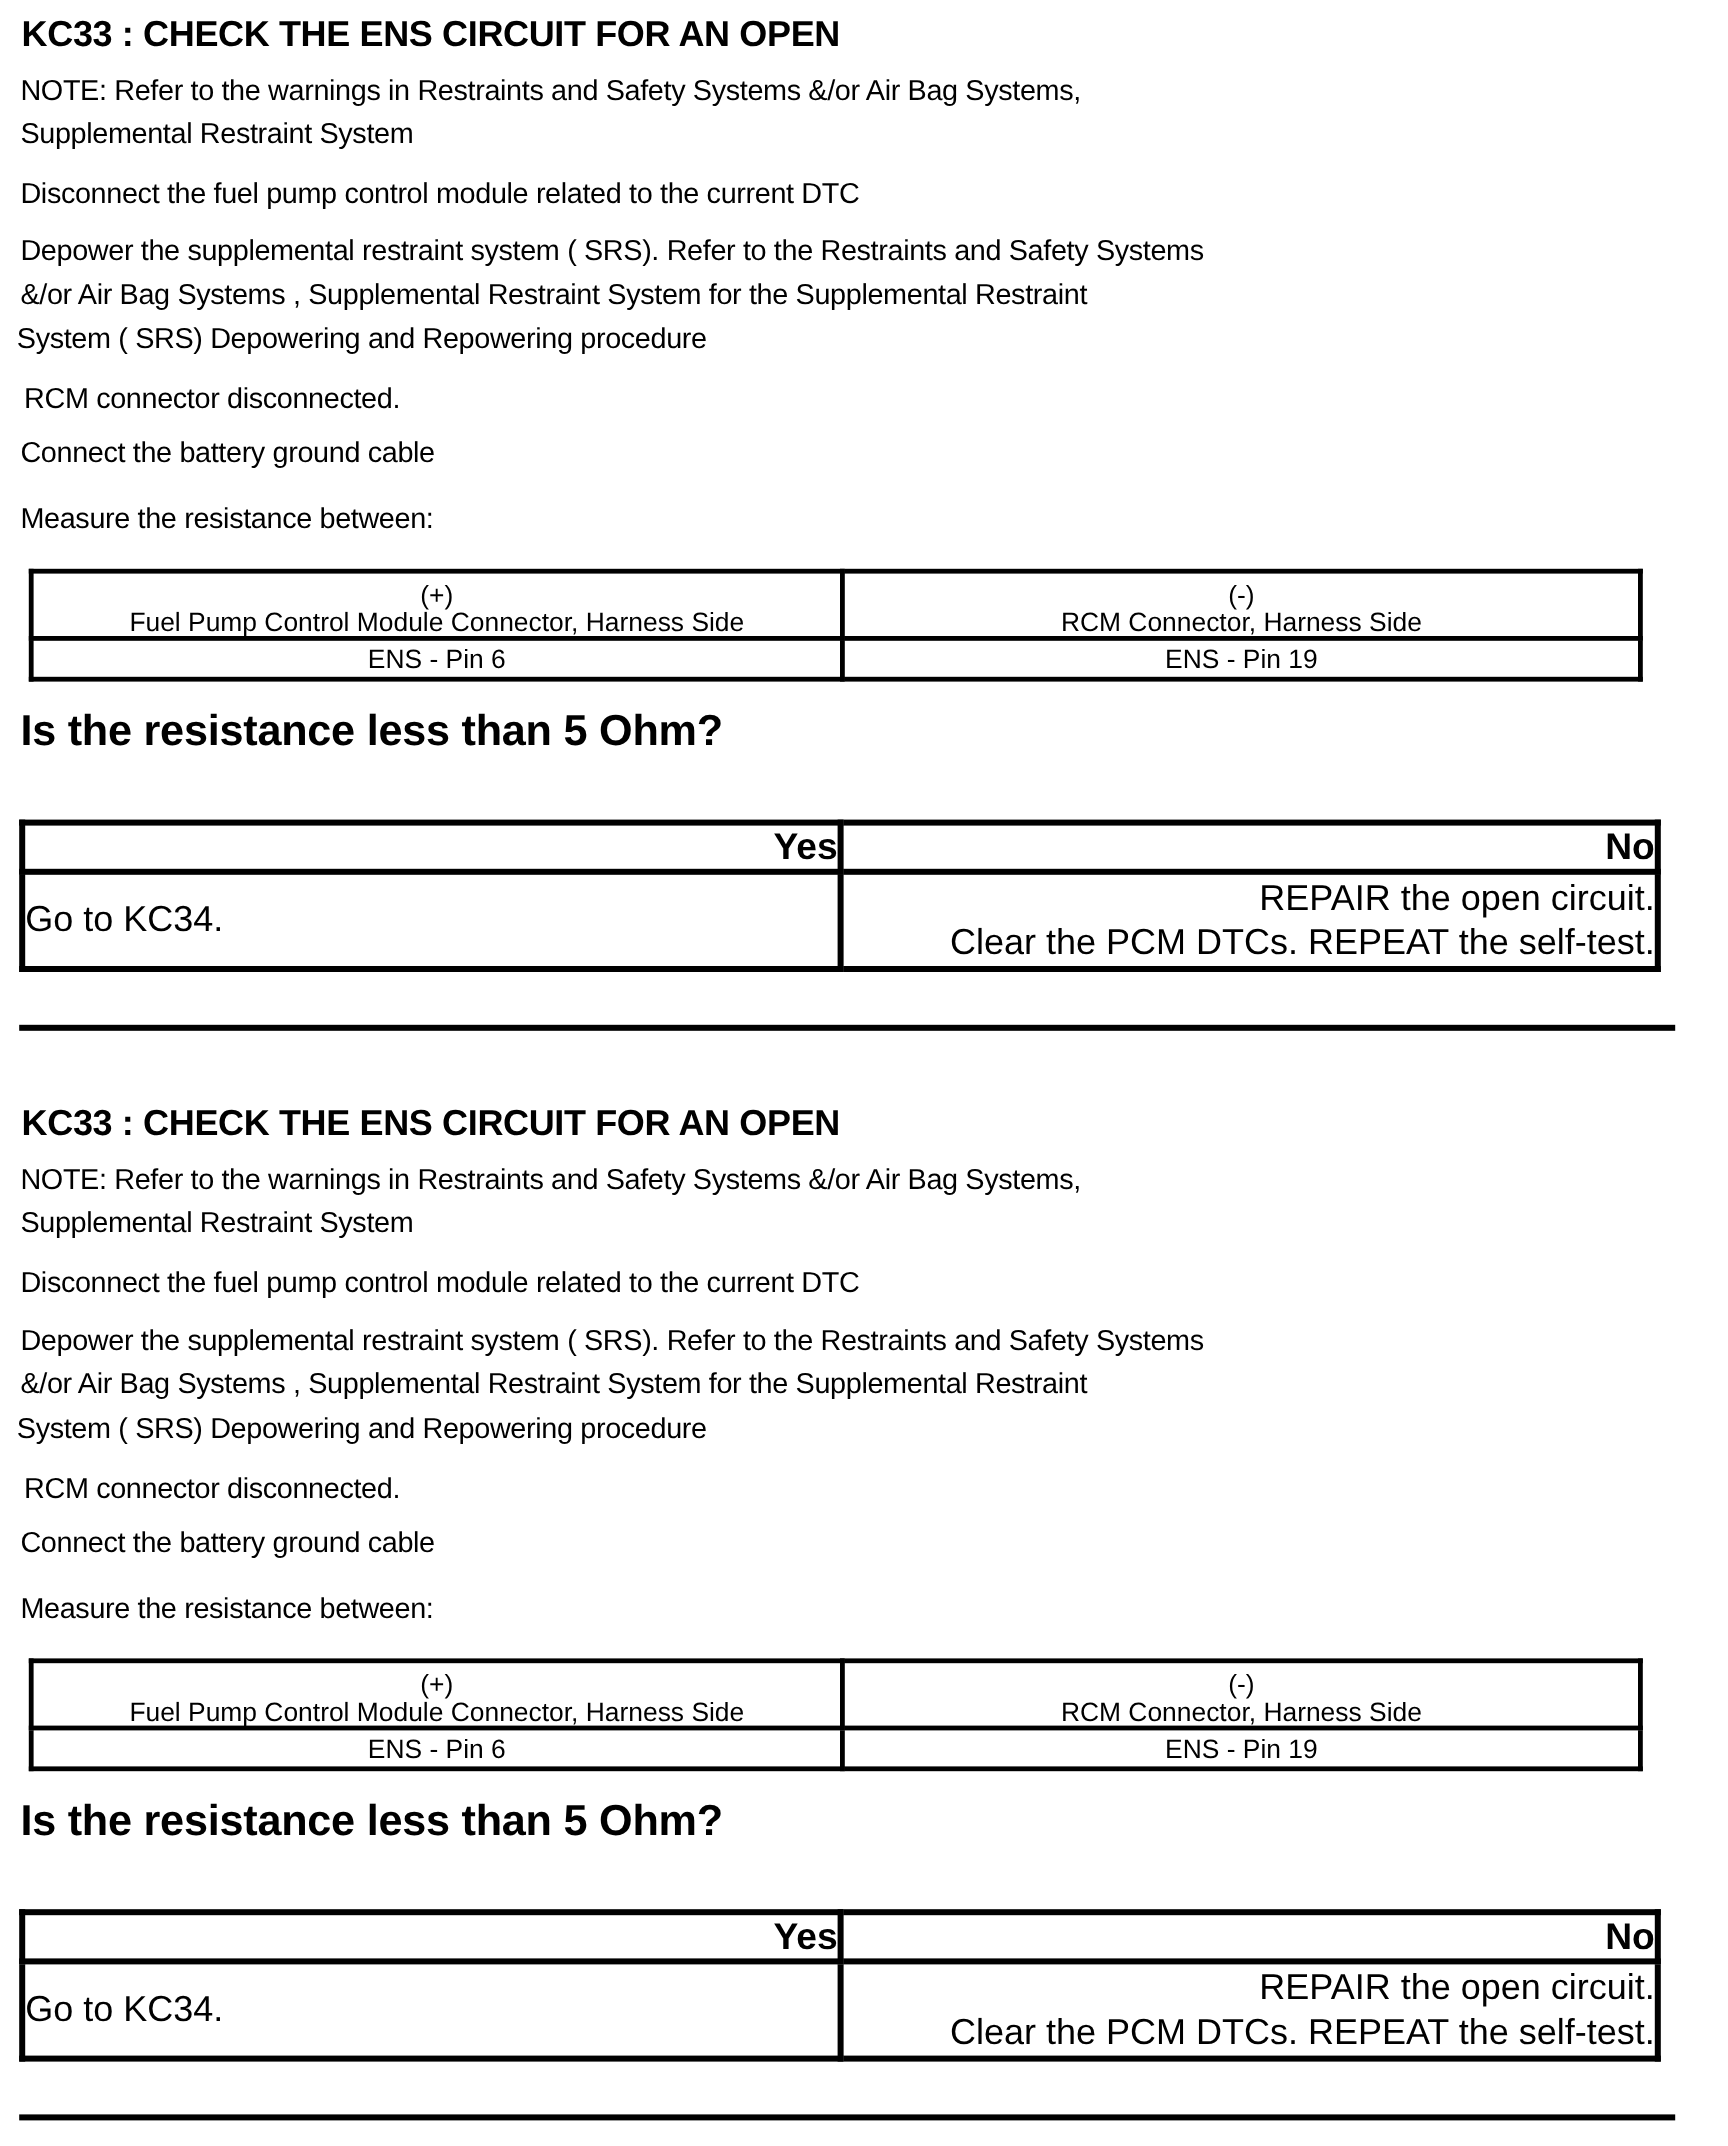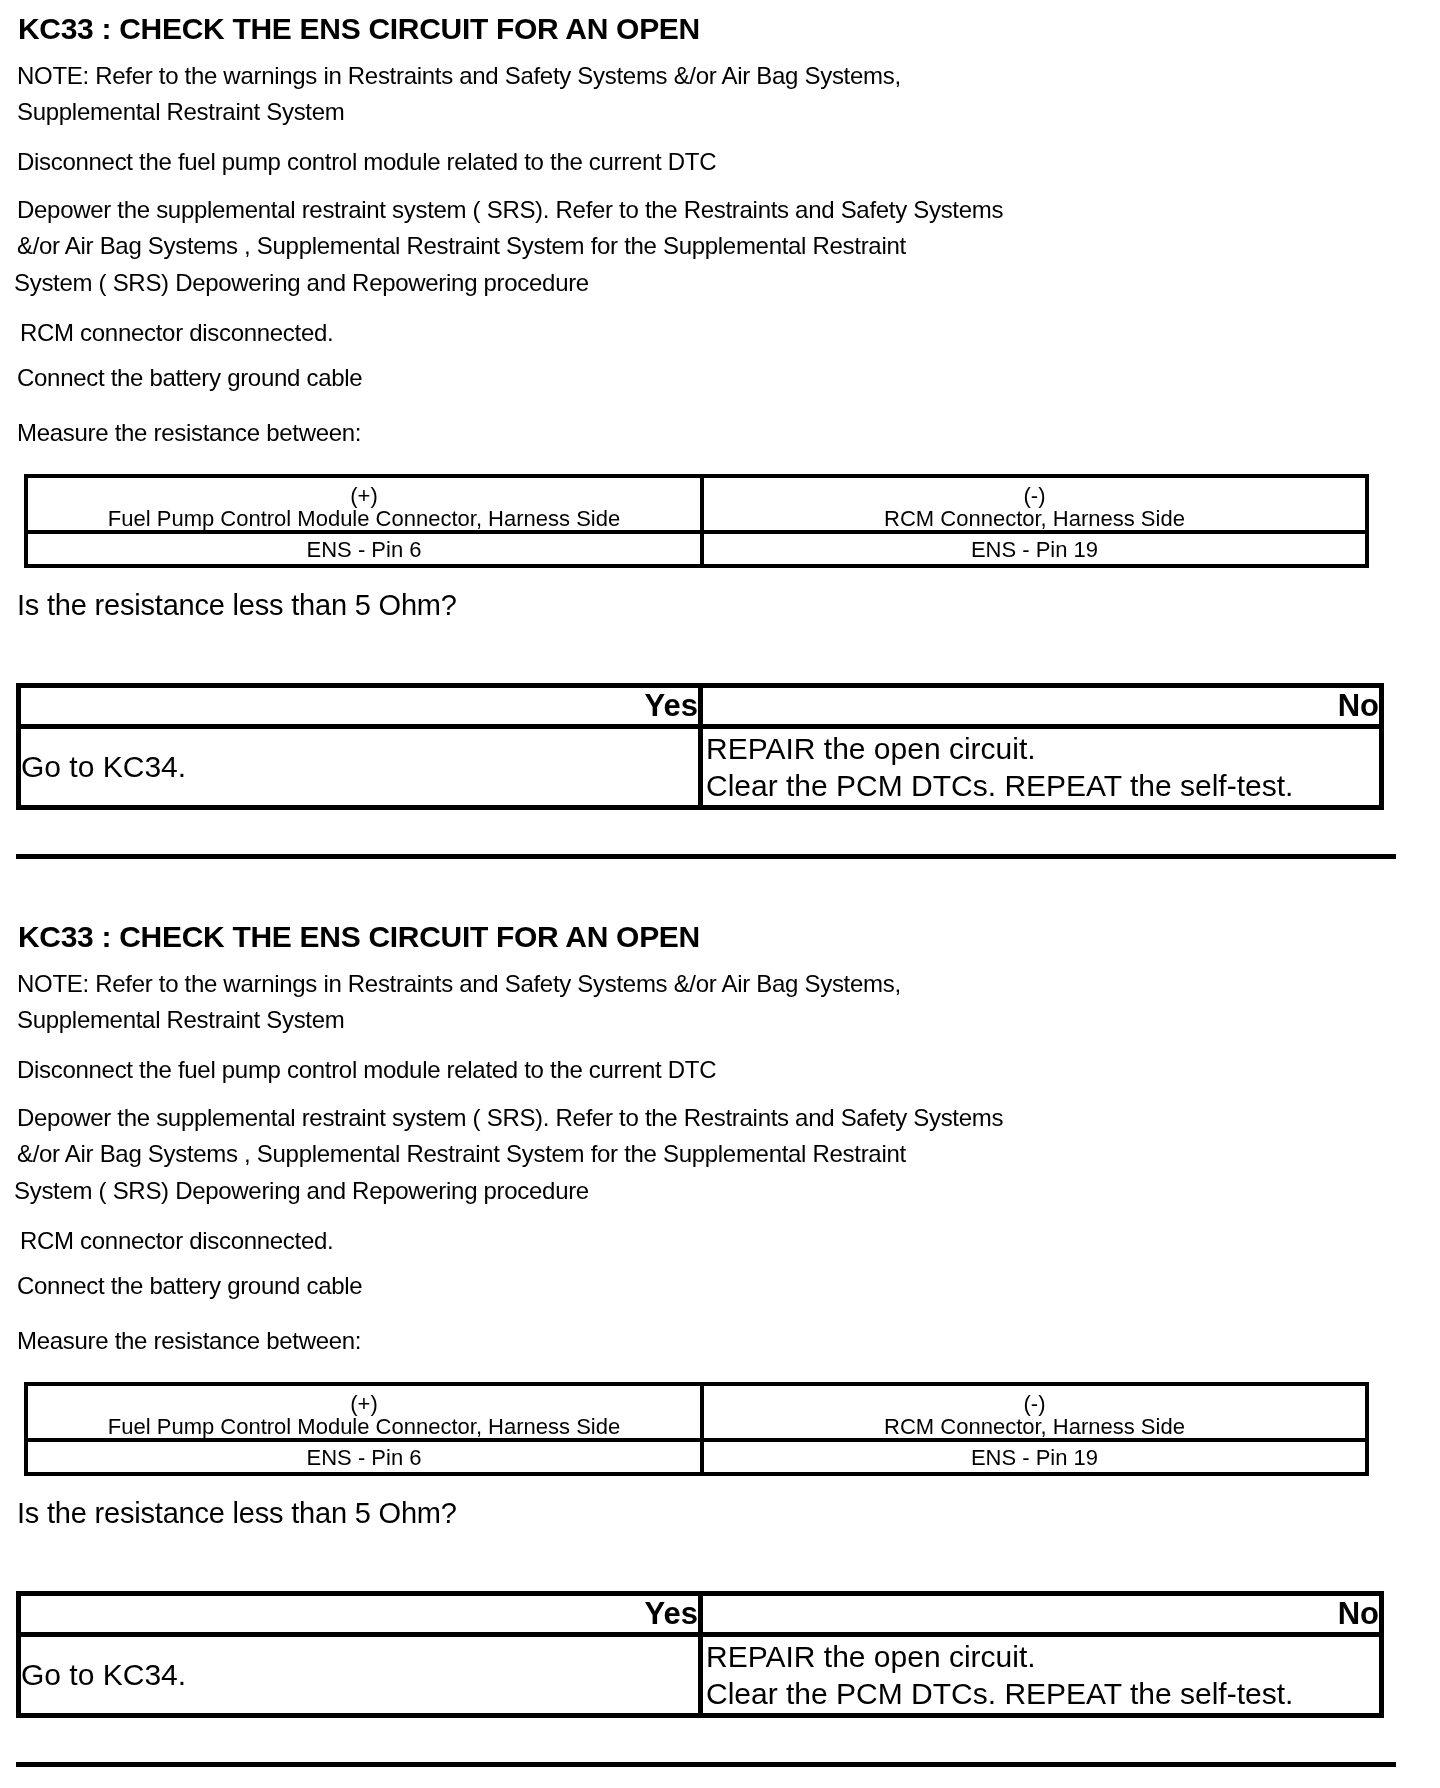--- a/index.html
+++ b/index.html
@@ -3,34 +3,34 @@
 <meta charset="utf-8">
 <style>
   html, body { margin: 0; padding: 0; background: #ffffff; }
   body { width: 1440px; height: 1788px; position: relative; overflow: hidden; color: #000; font-family: "Liberation Sans", sans-serif; }
   .section { position: absolute; left: 0; width: 1440px; height: 908px; }
   .section.s0 { top: 0; }
   .section.s1 { top: 908px; }
   .abs { position: absolute; white-space: nowrap; line-height: 1; }
   .title { font-weight: bold; font-size: 30px; left: 18px; top: 14px; letter-spacing: -0.3px; }
   .body { font-size: 24px; letter-spacing: -0.3px; }
-  .question { font-weight: normal; font-size: 29px; left: 17px; top: 591px; letter-spacing: -0.2px; }
+  .question { font-weight: bold; font-size: 36px; left: 17px; top: 591px; letter-spacing: -0.2px; }
 
   table.meas { position: absolute; left: 24px; top: 474px; width: 1345px; height: 94px; border-collapse: collapse; border: 4px solid #000; table-layout: fixed; }
   table.meas td { border: 4px solid #000; text-align: center; padding: 0; font-size: 22px; line-height: 23px; vertical-align: bottom; }
   table.meas tr.r1 td { height: 52px; }
   table.meas tr.r2 td { height: 30px; vertical-align: middle; }
   table.meas col.c1 { width: 676px; }
 
   table.yn { position: absolute; left: 16px; top: 683px; width: 1368px; height: 124px; border-collapse: collapse; border: 5px solid #000; table-layout: fixed; }
   table.yn td { border: 5px solid #000; padding: 0; font-size: 30px; }
   table.yn tr.h td { height: 36px; text-align: right; font-weight: bold; font-size: 31px; vertical-align: middle; }
   table.yn tr.b td { height: 76px; vertical-align: middle; }
   table.yn td.yes-cell { }
-  table.yn td.no-cell { text-align: left; padding-left: 3px; line-height: 37px; }
+  table.yn td.no-cell { text-align: right; padding-left: 3px; line-height: 37px; }
   table.yn col.c1 { width: 682px; }
 
   .sep { position: absolute; left: 16px; top: 854px; width: 1380px; height: 5px; background: #000; }
 </style>
 </head>
 <body>
 
 <div class="section s0">
   <div class="abs title">KC33 : CHECK THE ENS CIRCUIT FOR AN OPEN</div>
   <div class="abs body" style="left:17px; top:64px;">NOTE: Refer to the warnings in Restraints and Safety Systems &amp;/or Air Bag Systems,</div>

